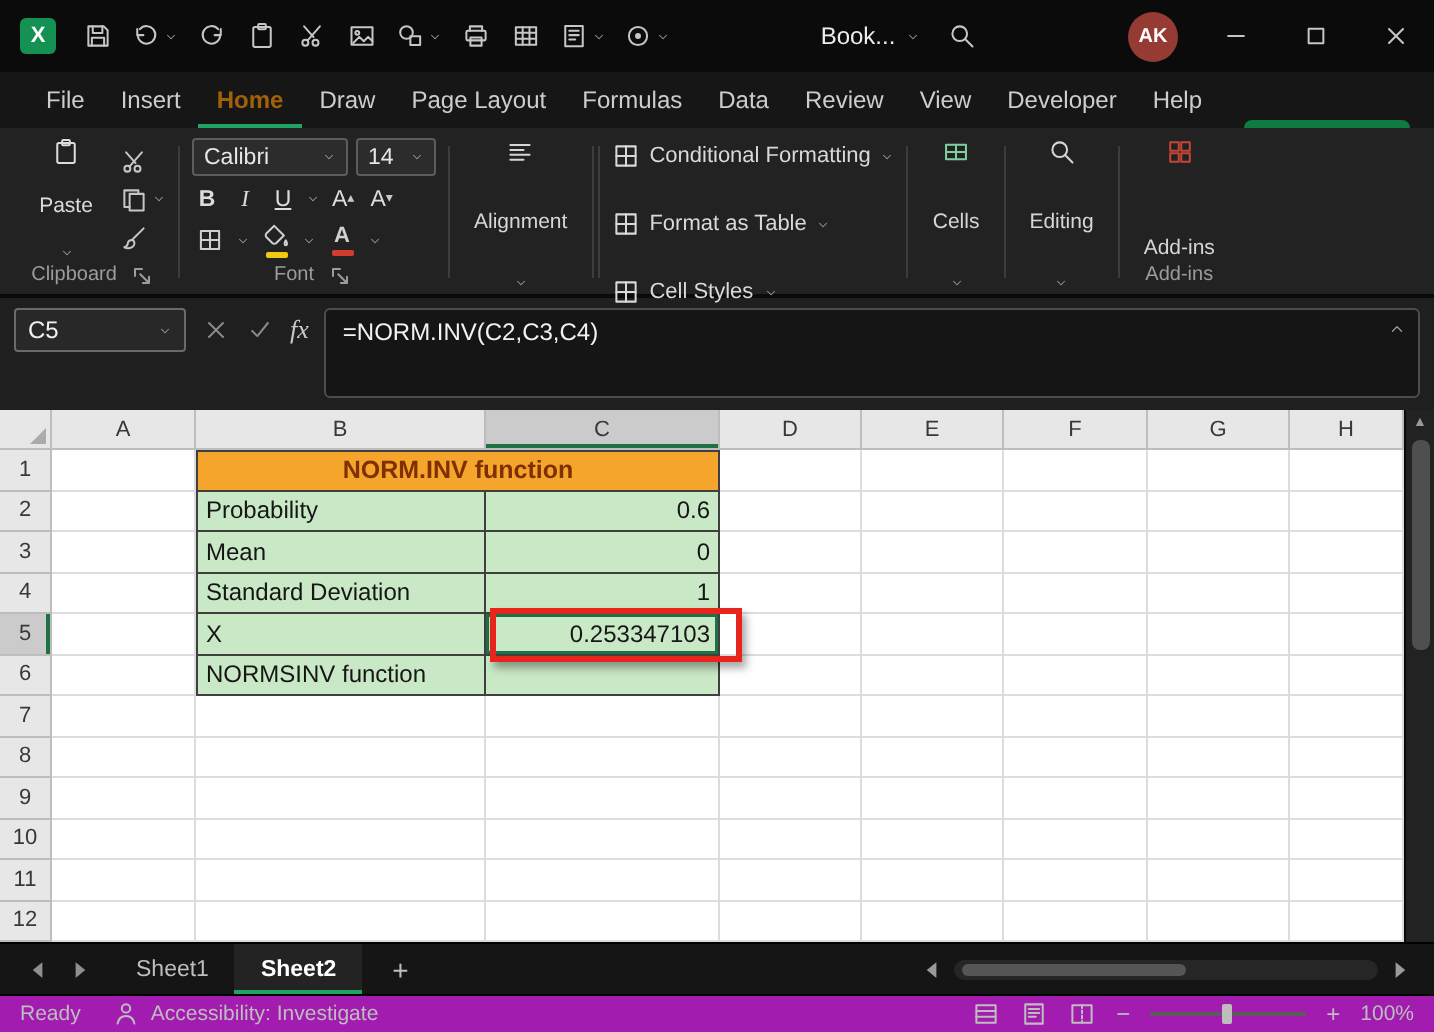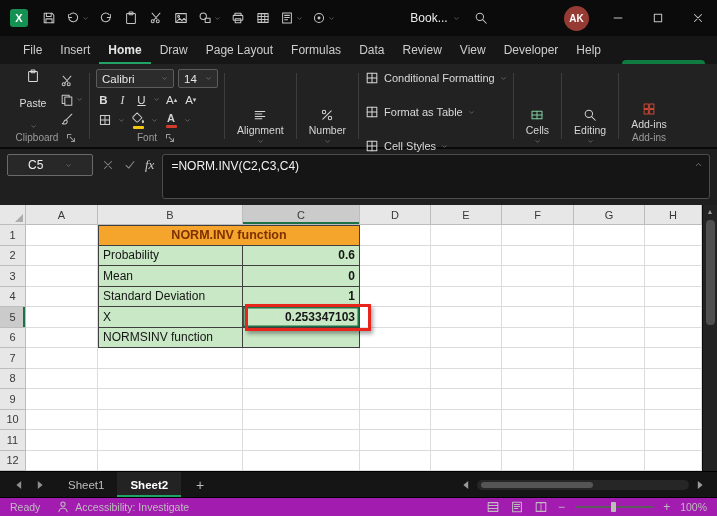--- a/index.html
+++ b/index.html
@@ -17,21 +17,21 @@
   .tico{height:24px;min-width:22px;padding:0 3px;display:flex;align-items:center;justify-content:center;gap:2px;color:#c6c6c6;border-radius:3px;}
   .tspace{flex:1;}
   .doctitle{display:flex;align-items:center;gap:5px;color:#ececec;font-size:12px;padding:3px 8px;border-radius:3px;}
   .avatar{width:25px;height:25px;border-radius:50%;background:var(--avatar,#963B33);color:#fff;font-size:10px;font-weight:bold;display:flex;align-items:center;justify-content:center;margin:0 8px;flex:none;}
   .wctl{width:38px;height:36px;display:flex;align-items:center;justify-content:center;color:#c6c6c6;flex:none;}
 
   
   .menubar{height:28px;background:#161616;display:flex;align-items:center;padding-left:14px;flex:none;}
   .menutabs{display:flex;align-items:center;height:100%;}
   .mtab{padding:0 9px;height:100%;display:flex;align-items:center;font-size:12px;color:#cdcdcd;}
-  .mtab.active{color:#e5e5e5;font-weight:bold;box-shadow:inset 0 -2px 0 var(--accent,#21A366);}
+  .mtab.active{color:#a16207;font-weight:bold;box-shadow:inset 0 -2px 0 var(--accent,#21A366);}
   .share{margin-left:auto;margin-right:12px;background:var(--share,#0F7B41);color:#fff;display:flex;align-items:center;gap:5px;font-size:12px;padding:3px 10px;border-radius:4px;margin-top:40px;}
 
   
   .ribbon{height:84px;background:#222;display:flex;align-items:stretch;padding:5px 2px 2px 6px;border-bottom:1px solid #0a0a0a;flex:none;}
   .rgroup{display:flex;flex-direction:column;padding:0 5px;position:relative;}
   .gsep{width:1px;background:#3d3d3d;margin:4px 1px 6px;flex:none;}
   .gbody{flex:1;display:flex;gap:5px;}
   .gbody.col{flex-direction:column;gap:3px;justify-content:flex-start;}
   .glabel{height:15px;font-size:10px;color:#9c9c9c;display:flex;align-items:center;justify-content:center;gap:6px;}
   .paste-btn{display:flex;flex-direction:column;align-items:center;justify-content:space-between;gap:2px;width:44px;color:#dcdcdc;font-size:10.5px;}
@@ -40,45 +40,45 @@
   .fontrow{display:flex;align-items:center;gap:4px;}
   .select{display:flex;align-items:center;justify-content:space-between;border:1px solid #5c5c5c;background:#2c2c2c;height:19px;padding:0 5px;font-size:11.5px;color:#e6e6e6;border-radius:2px;}
   .fontname{width:78px;text-align:center;} .fontsize{width:40px;}
   .fbtn{min-width:15px;height:17px;display:flex;align-items:center;justify-content:center;font-size:11.5px;color:#dcdcdc;padding:0 2px;}
   .fbtn.bold{font-weight:bold;}
   .fbtn.italic{font-style:italic;font-family:"Liberation Serif",serif;}
   .fbtn.underline{text-decoration:underline;}
   .tri{font-size:7px;line-height:1;color:#c9c9c9;}
   .cbtn{display:flex;flex-direction:column;align-items:center;justify-content:center;gap:1px;min-width:18px;height:18px;color:#d0d0d0;font-size:11px;font-weight:bold;}
   .cbar{width:11px;height:3px;border-radius:1px;}
-  .bigbtn{flex:1;display:flex;flex-direction:column;align-items:center;justify-content:flex-end;gap:2px;padding:0 6px;color:#d6d6d6;}
+  .bigbtn{flex:1;display:flex;flex-direction:column;align-items:center;justify-content:space-between;gap:2px;padding:0 6px;color:#d6d6d6;}
   .blabel{font-size:10.5px;white-space:nowrap;}
   .styles-body{display:flex;flex-direction:column;justify-content:center;gap:16px;flex:1;}
   .stylebtn{display:flex;align-items:center;gap:5px;font-size:11px;color:#d9d9d9;height:18px;white-space:nowrap;}
   .launcher{width:9px;height:9px;color:#9c9c9c;}
   .red-ic{color:#C74634;}
   .green-ic{color:#7fcf9f;}
 
   
   .fbar{height:57px;background:#1f1f1f;display:flex;align-items:flex-start;padding:5px 7px 7px;gap:8px;flex:none;border-top:1px solid #0a0a0a;}
-  .namebox{width:86px;height:22px;background:#282828;border:1px solid #6a6a6a;border-radius:2px;display:flex;align-items:center;justify-content:space-between;padding:0 20px;font-size:12px;color:#f0f0f0;flex:none;}
+  .namebox{width:86px;height:22px;background:#282828;border:1px solid #6a6a6a;border-radius:2px;display:flex;align-items:center;justify-content:space-between;padding:0 6px;font-size:12px;color:#f0f0f0;flex:none;}
   .fxrow{display:flex;align-items:center;gap:8px;height:22px;color:#8a8a8a;flex:none;}
   .fxrow .fx{font-style:italic;font-family:"Liberation Serif",serif;color:#c9c9c9;font-size:13px;}
   .finput{flex:1;height:45px;background:#151515;border:1px solid #4c4c4c;border-radius:3px;padding:4px 22px 4px 8px;font-size:12px;color:#f2f2f2;position:relative;}
   .finput .expand{position:absolute;top:5px;right:6px;width:9px;height:9px;color:#9a9a9a;}
 
   
   .sheetwrap{position:relative;display:flex;flex:none;height:266px;background:#fff;}
   .sheet{display:grid;grid-template-columns:26px 72px 145px 117px 71px 71px 72px 71px 57px;grid-template-rows:20px repeat(12,20.5px);width:702px;flex:none;}
   .hcell{background:#E7E7E7;border-right:1px solid #BDBDBD;border-bottom:1px solid #BDBDBD;display:flex;align-items:center;justify-content:center;font-size:11px;color:#383838;position:relative;}
   .hcell.selc{background:#CBCBCB;box-shadow:inset 0 -2px 0 #1E7145;}
   .hcell.selr{background:#CBCBCB;box-shadow:inset -2px 0 0 #1E7145;}
   .corner::after{content:"";position:absolute;right:2px;bottom:2px;border-left:8px solid transparent;border-bottom:8px solid #ABABAB;}
   .cell{background:#fff;border-right:1px solid #DCDCDC;border-bottom:1px solid #DCDCDC;display:flex;align-items:center;padding:0 4px;font-size:12px;color:#161616;overflow:hidden;white-space:nowrap;}
-  .cell.right{justify-content:flex-end;font-weight:bold;}
+  .cell.right{justify-content:flex-end;}
   .cell.fill{background:var(--green,#C9E8C5);border-right-color:#3f3f3f;border-bottom-color:#3f3f3f;}
   .cell.bl{border-left:1px solid #3f3f3f;}
   .cell.active{box-shadow:inset 0 0 0 1.5px #1E7145;}
   .cell.merged{background:var(--orange,#F5A42C);color:var(--maroon,#7E3000);font-weight:bold;justify-content:center;border:1px solid #3f3f3f;font-size:12.5px;}
   .redbox{position:absolute;left:245px;top:99px;width:126px;height:27px;border:3px solid var(--red,#E8251D);box-shadow:2px 3px 4px rgba(0,0,0,.35);pointer-events:none;}
   .vscroll{width:15px;background:#222;border-left:1px solid #0a0a0a;display:flex;flex-direction:column;align-items:center;padding-top:3px;flex:none;}
   .varrow{color:#9a9a9a;font-size:7px;line-height:1;}
   .vthumb{width:9px;height:105px;background:#4f4f4f;border-radius:4px;margin-top:5px;}
 
   
@@ -498,31 +498,20 @@
           </svg>
         <span class="blabel">Alignment</span>
         <svg class="ic chev">
             <use href="#i-chevdn"></use>
           </svg>
       </div>
     </div>
 
     <div class="gsep"></div>
 
-    <div class="rgroup">
-      <div class="bigbtn">
-        <svg class="ic s16">
-            <use href="#i-percent"></use>
-          </svg>
-        <span class="blabel">Number</span>
-        <svg class="ic chev">
-            <use href="#i-chevdn"></use>
-          </svg>
-      </div>
-    </div>
 
     <div class="gsep"></div>
 
     <div class="rgroup">
       <div class="styles-body">
           <div class="stylebtn">
             <svg class="ic s12">
               <use href="#i-cf"></use>
             </svg>
             <span>Conditional Formatting</span>

